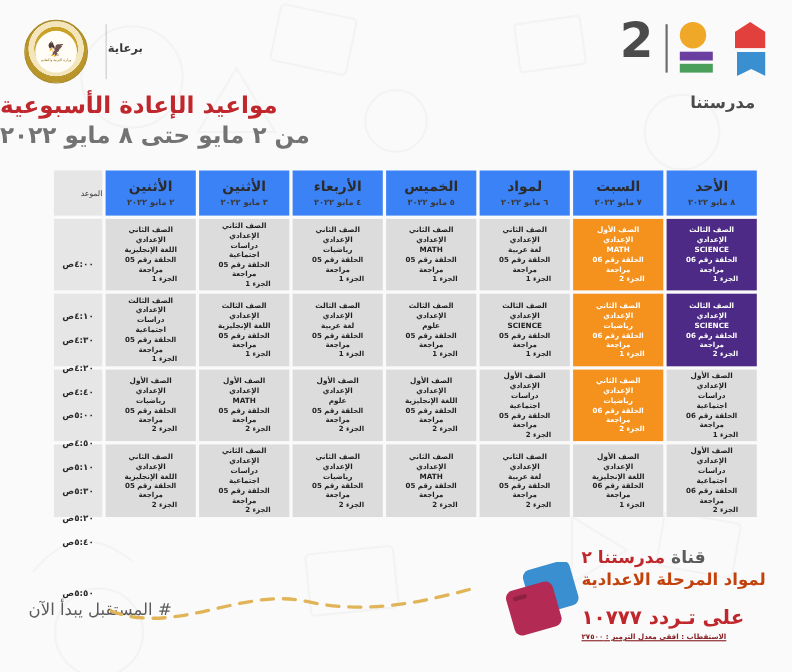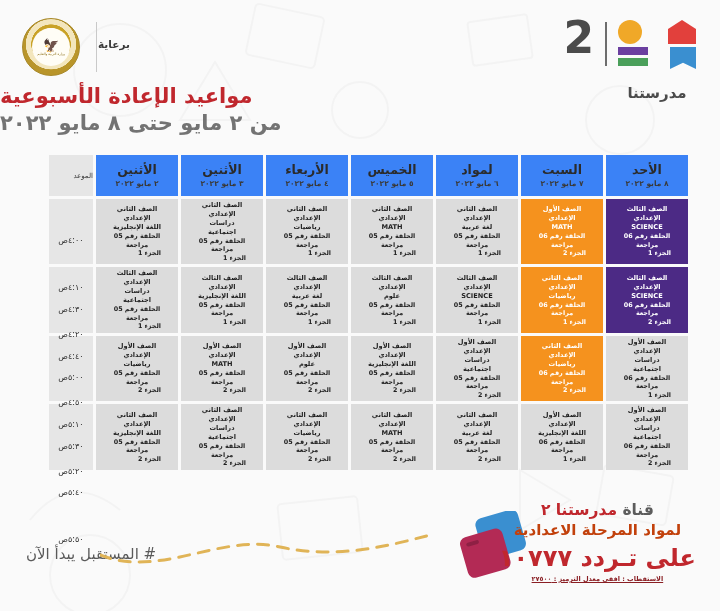--- a/index.html
+++ b/index.html
@@ -121,38 +121,38 @@
   .slot .l3 { font-size: 6.4px; font-weight: bold; line-height: 1.35; display:block; }
   .slot .l4 { font-size: 6.4px; font-weight: bold; line-height: 1.35; display:block;text-align:right; }
   td.slot.purple { background: #4c2a85; color: #ffffff; }
   td.slot.orange { background: #f5921e; color: #ffffff; }
   td.time {
     background: #e6e6e6; width: 52px;
     vertical-align: middle; text-align: center;
     padding: 0;
   }
   .time-stack { display: flex; flex-direction: column; justify-content: space-around; height: 61px; }
-  .time-stack span { font-size: 8px; font-weight: normal; color: #2b2b2b; line-height: 1.6; margin-top: 34px; }
+  .time-stack span { font-size: 8px; font-weight: bold; color: #2b2b2b; line-height: 1.6; margin-top: 34px; }
   
   .footer { position: absolute; bottom: 0; left: 0; right: 0; height: 118px; }
   .hashtag {
     position: absolute; bottom: 48px; left: 26px;
     font-size: 15px; color: #5a5a5a; font-weight: normal;
     direction: rtl;
   }
   .dash-curve { position: absolute; bottom: 30px; left: 100px; width: 330px; height: 60px; }
   .cubes { position: absolute; bottom: 28px; left: 448px; width: 96px; height: 72px; }
   .foot-right {
     position: absolute; bottom: 28px; right: 24px;
-    text-align: center; direction: rtl;
+    text-align: left; direction: rtl;
   }
   .fr1 { font-size: 15.5px; font-weight: bold; color: #c0272d; letter-spacing: .5px; }
   .fr1 .grey { color: #5c5c5c; }
   .fr2 { font-size: 15px; font-weight: bold; color: #c2410c; margin-top: 2px; }
-  .fr3 { font-size: 24px; font-weight: bold; color: #c0272d; margin-top: 5px; letter-spacing: .5px; }
+  .fr3 { font-size: 18px; font-weight: bold; color: #c0272d; margin-top: 15px; letter-spacing: .5px; }
   .fr4 { font-size: 6.5px; font-weight: bold; color: #8a1f24; margin-top: 3px; text-decoration: underline; }
 </style>
 </head>
 <body>
 
 <svg class="bg-doodles" viewBox="0 0 720 611">
   <g fill="none" stroke="#ededed" stroke-width="2">
     <circle cx="120" cy="70" r="46"></circle>
     <rect x="250" y="10" width="70" height="52" rx="4" transform="rotate(12 285 36)"></rect>
     <path d="M180 120 L250 120 L215 62 Z"></path>

